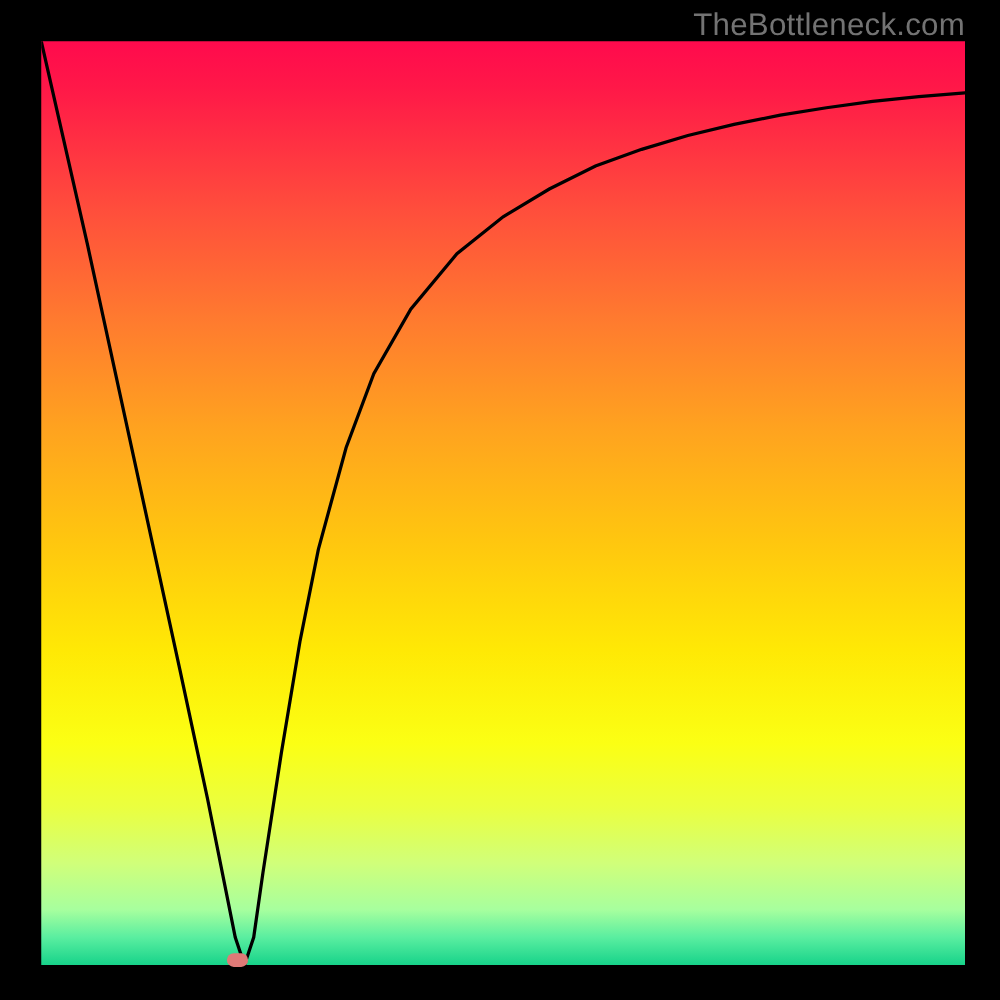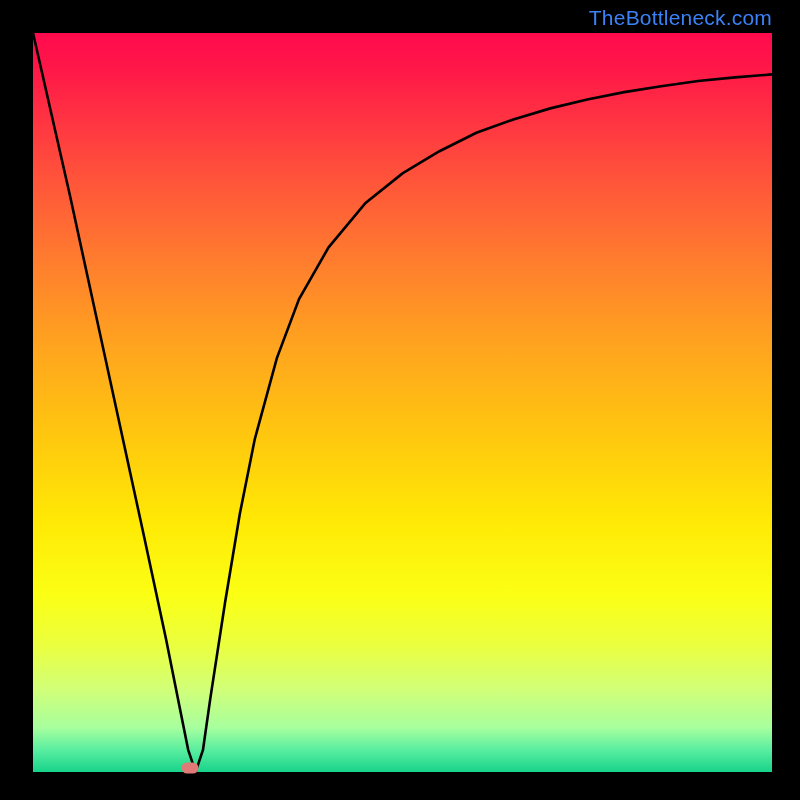--- a/index.html
+++ b/index.html
@@ -38,22 +38,22 @@
       #d0ff7a 89%,
       #a7ff9e 94%,
       #5aeea0 97%,
       #17d38a 100%
     );
   }
   .watermark {
     position: absolute;
     top: 6px;
     right: 28px;
-    color: #3b82f6;
-    font-size: 21px;
+    color: #737373;
+    font-size: 25px;
     font-weight: 500;
     letter-spacing: 0.2px;
     user-select: none;
   }
   svg.curve {
     position: absolute;
     left: 0;
     top: 0;
     width: 739px;
     height: 739px;

